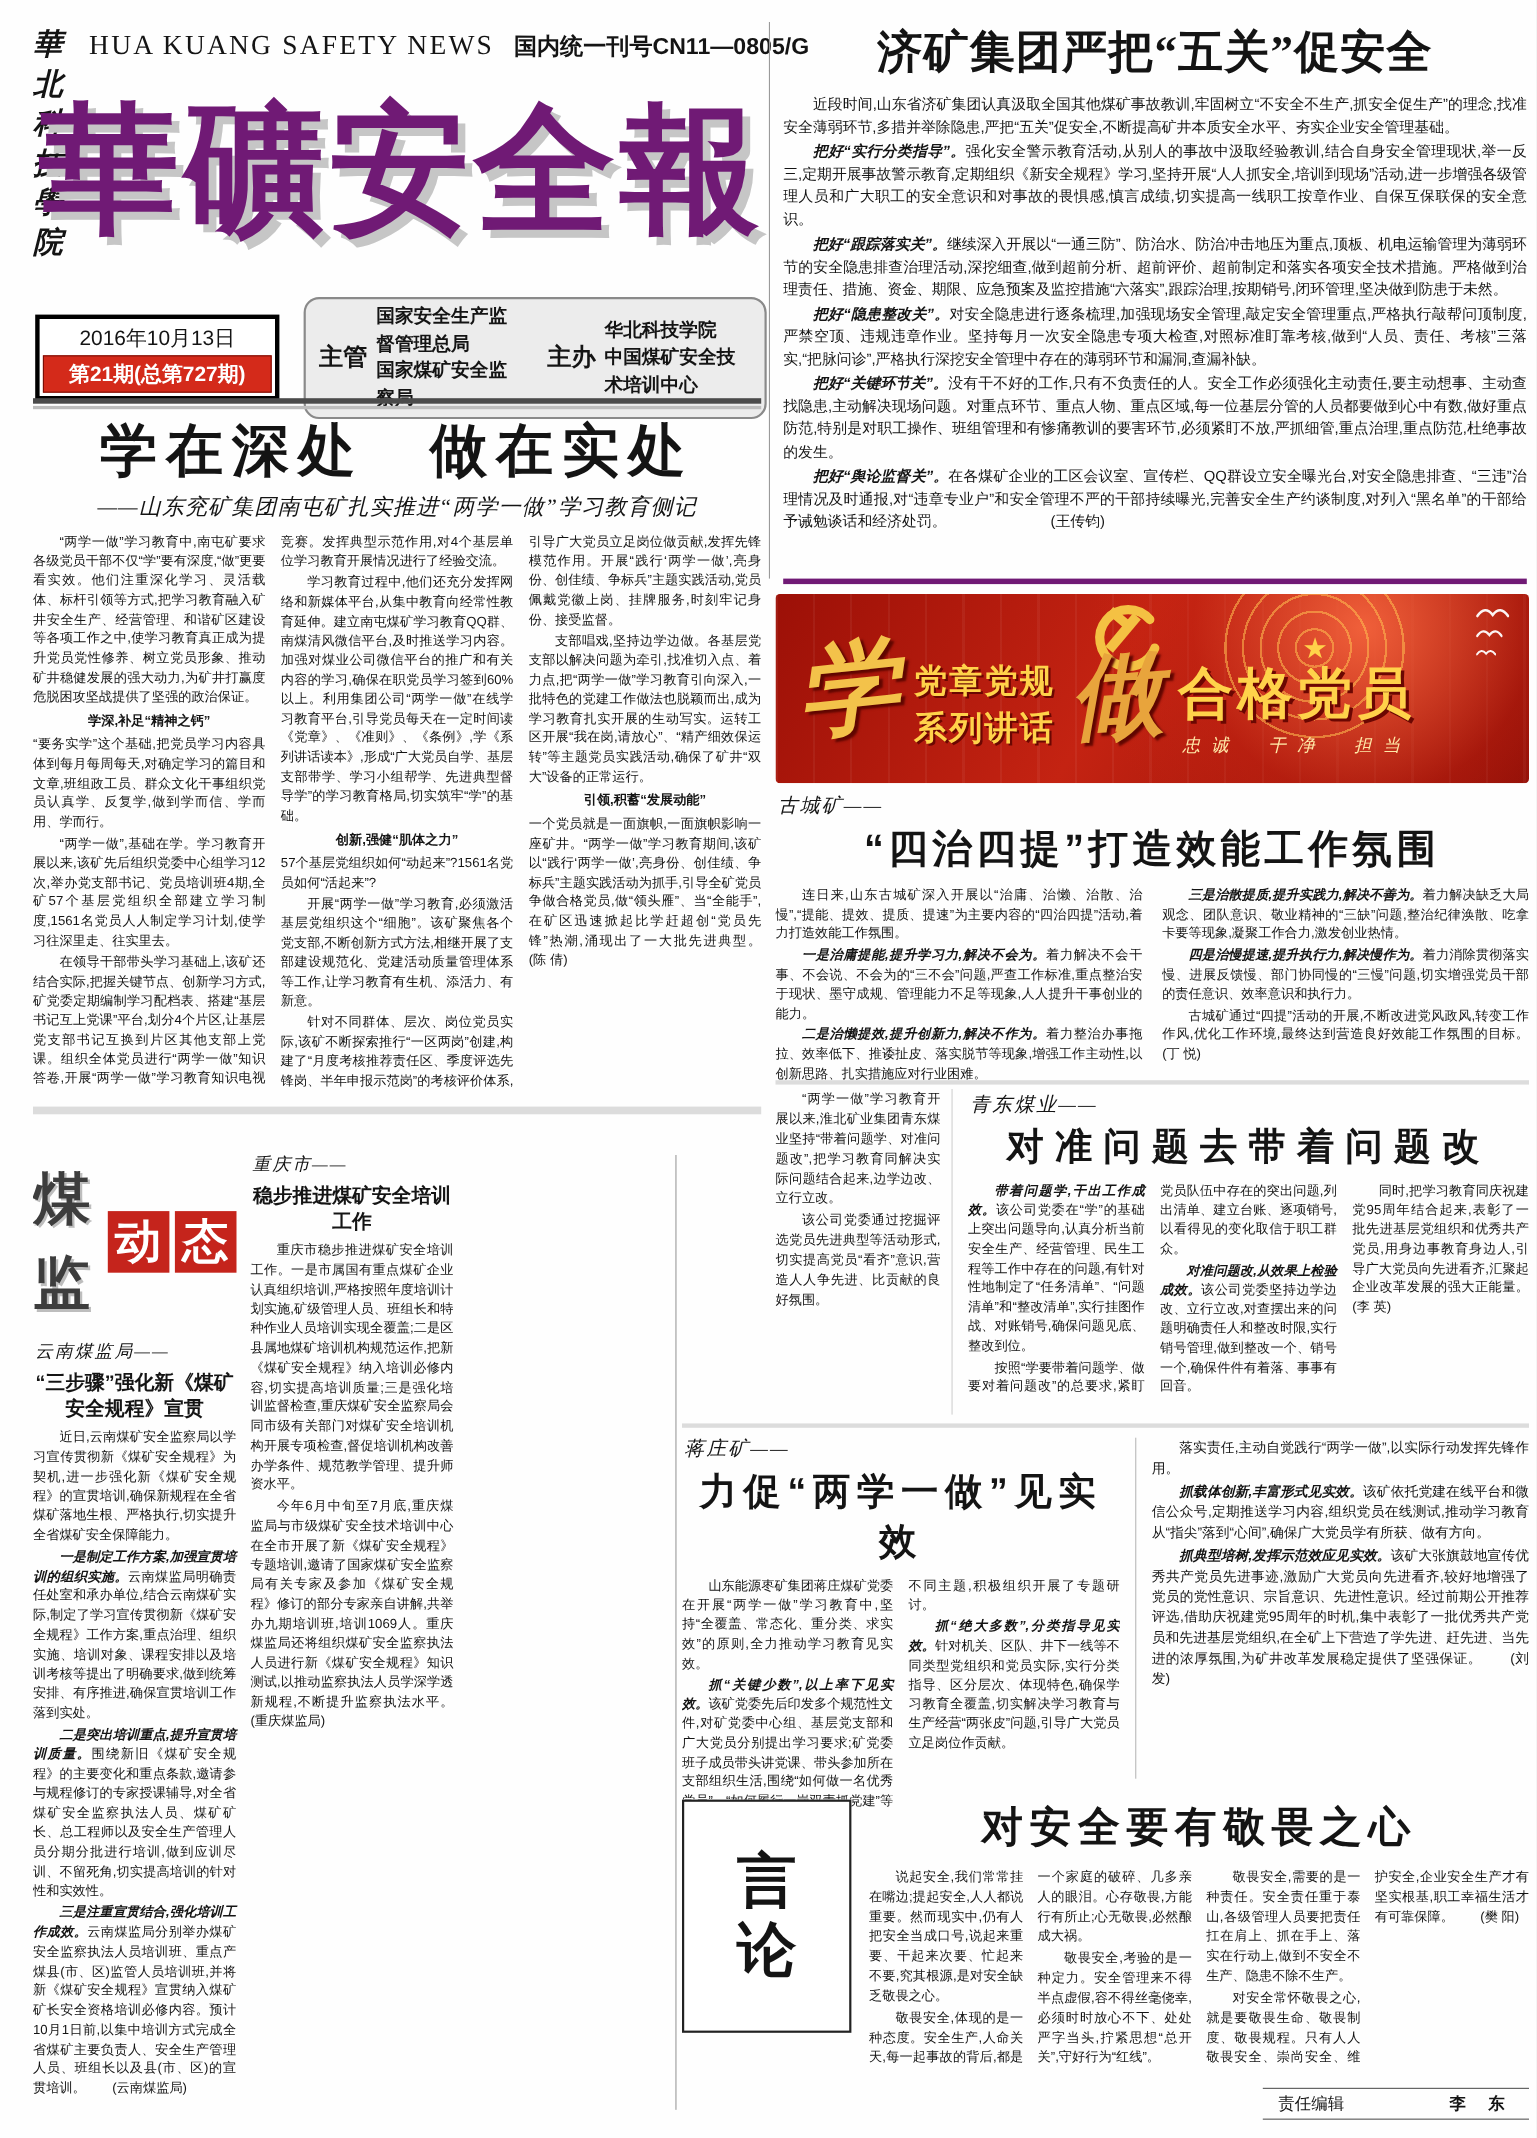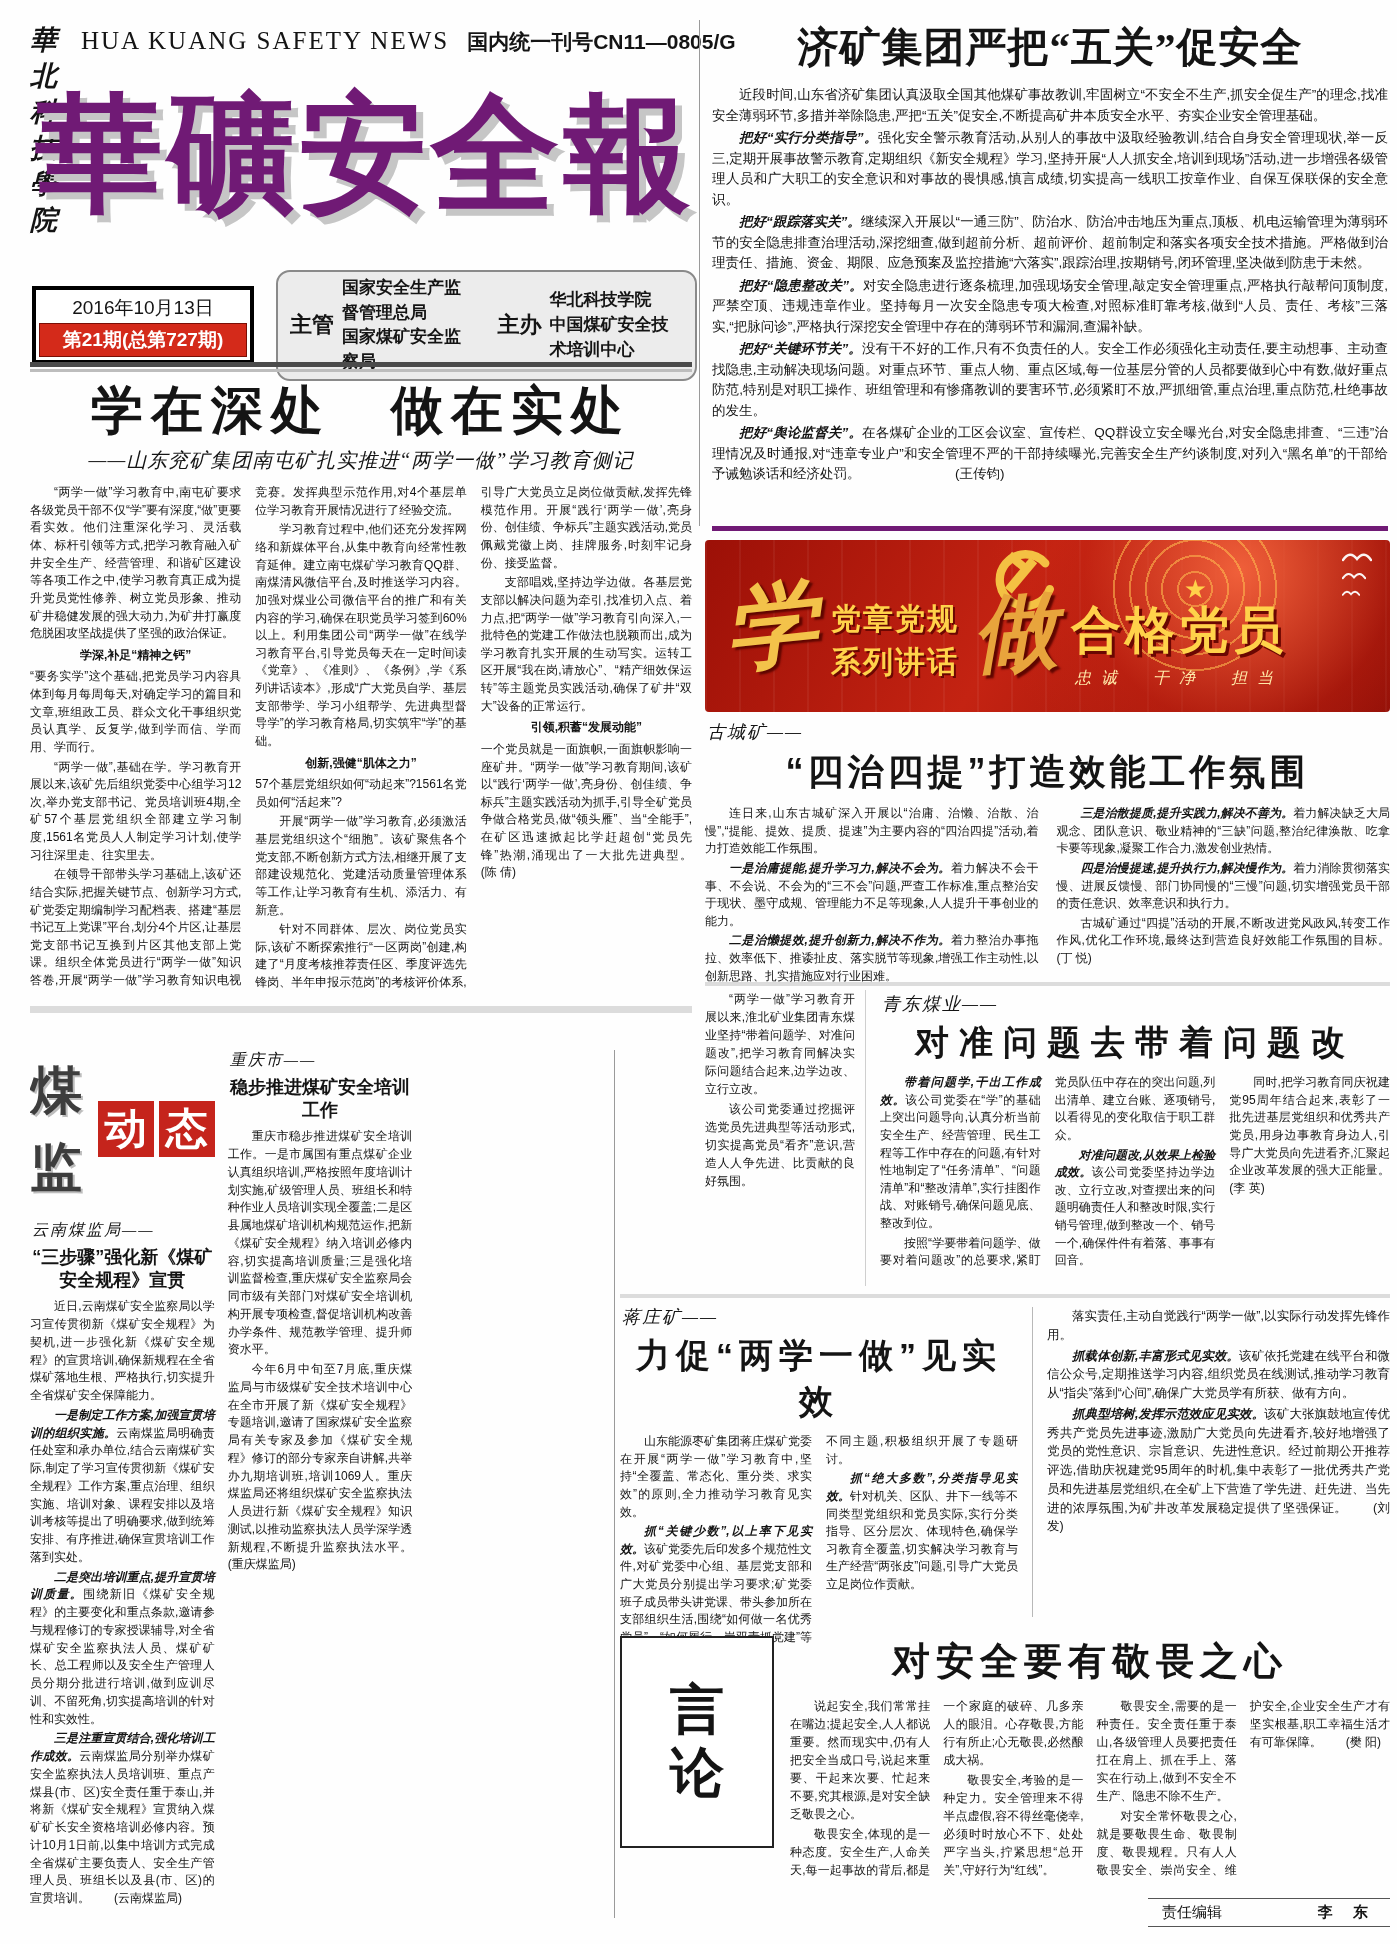--- a/index.html
+++ b/index.html
@@ -262,21 +262,21 @@
             <span class="mj-red">动</span>
             <span class="mj-red">态</span>
           </span>
       </div>
       <div class="kicker" style="font-size:16px">云南煤监局——</div>
       <div class="mj-h">“三步骤”强化新《煤矿安全规程》宣贯</div>
       <div>
           <p class="para"><span class="lead"></span><span>近日,云南煤矿安全监察局以学习宣传贯彻新《煤矿安全规程》为契机,进一步强化新《煤矿安全规程》的宣贯培训,确保新规程在全省煤矿落地生根、严格执行,切实提升全省煤矿安全保障能力。</span></p>
           <p class="para"><span class="lead">一是制定工作方案,加强宣贯培训的组织实施。</span><span>云南煤监局明确责任处室和承办单位,结合云南煤矿实际,制定了学习宣传贯彻新《煤矿安全规程》工作方案,重点治理、组织实施、培训对象、课程安排以及培训考核等提出了明确要求,做到统筹安排、有序推进,确保宣贯培训工作落到实处。</span></p>
           <p class="para"><span class="lead">二是突出培训重点,提升宣贯培训质量。</span><span>围绕新旧《煤矿安全规程》的主要变化和重点条款,邀请参与规程修订的专家授课辅导,对全省煤矿安全监察执法人员、煤矿矿长、总工程师以及安全生产管理人员分期分批进行培训,做到应训尽训、不留死角,切实提高培训的针对性和实效性。</span></p>
-          <p class="para"><span class="lead">三是注重宣贯结合,强化培训工作成效。</span><span>云南煤监局分别举办煤矿安全监察执法人员培训班、重点产煤县(市、区)安全责任重于泰山,并将新《煤矿安全规程》宣贯纳入煤矿矿长安全资格培训必修内容。预计10月1日前,以集中培训方式完成全省煤矿主要负责人、安全生产管理人员、班组长以及县(市、区)的宣贯培训。　　(云南煤监局)</span></p>
+          <p class="para"><span class="lead">三是注重宣贯结合,强化培训工作成效。</span><span>云南煤监局分别举办煤矿安全监察执法人员培训班、重点产煤县(市、区)监管人员培训班,并将新《煤矿安全规程》宣贯纳入煤矿矿长安全资格培训必修内容。预计10月1日前,以集中培训方式完成全省煤矿主要负责人、安全生产管理人员、班组长以及县(市、区)的宣贯培训。　　(云南煤监局)</span></p>
         </div>
       <div class="kicker" style="font-size:16px;margin-top:10px">重庆市——</div>
       <div class="mj-h">稳步推进煤矿安全培训工作</div>
       <div>
           <p class="para"><span class="lead"></span><span>重庆市稳步推进煤矿安全培训工作。一是市属国有重点煤矿企业认真组织培训,严格按照年度培训计划实施,矿级管理人员、班组长和特种作业人员培训实现全覆盖;二是区县属地煤矿培训机构规范运作,把新《煤矿安全规程》纳入培训必修内容,切实提高培训质量;三是强化培训监督检查,重庆煤矿安全监察局会同市级有关部门对煤矿安全培训机构开展专项检查,督促培训机构改善办学条件、规范教学管理、提升师资水平。</span></p>
           <p class="para"><span class="lead"></span><span>今年6月中旬至7月底,重庆煤监局与市级煤矿安全技术培训中心在全市开展了新《煤矿安全规程》专题培训,邀请了国家煤矿安全监察局有关专家及参加《煤矿安全规程》修订的部分专家亲自讲解,共举办九期培训班,培训1069人。重庆煤监局还将组织煤矿安全监察执法人员进行新《煤矿安全规程》知识测试,以推动监察执法人员学深学透新规程,不断提升监察执法水平。　　(重庆煤监局)</span></p>
         </div>
     </div>
   </div>
 

